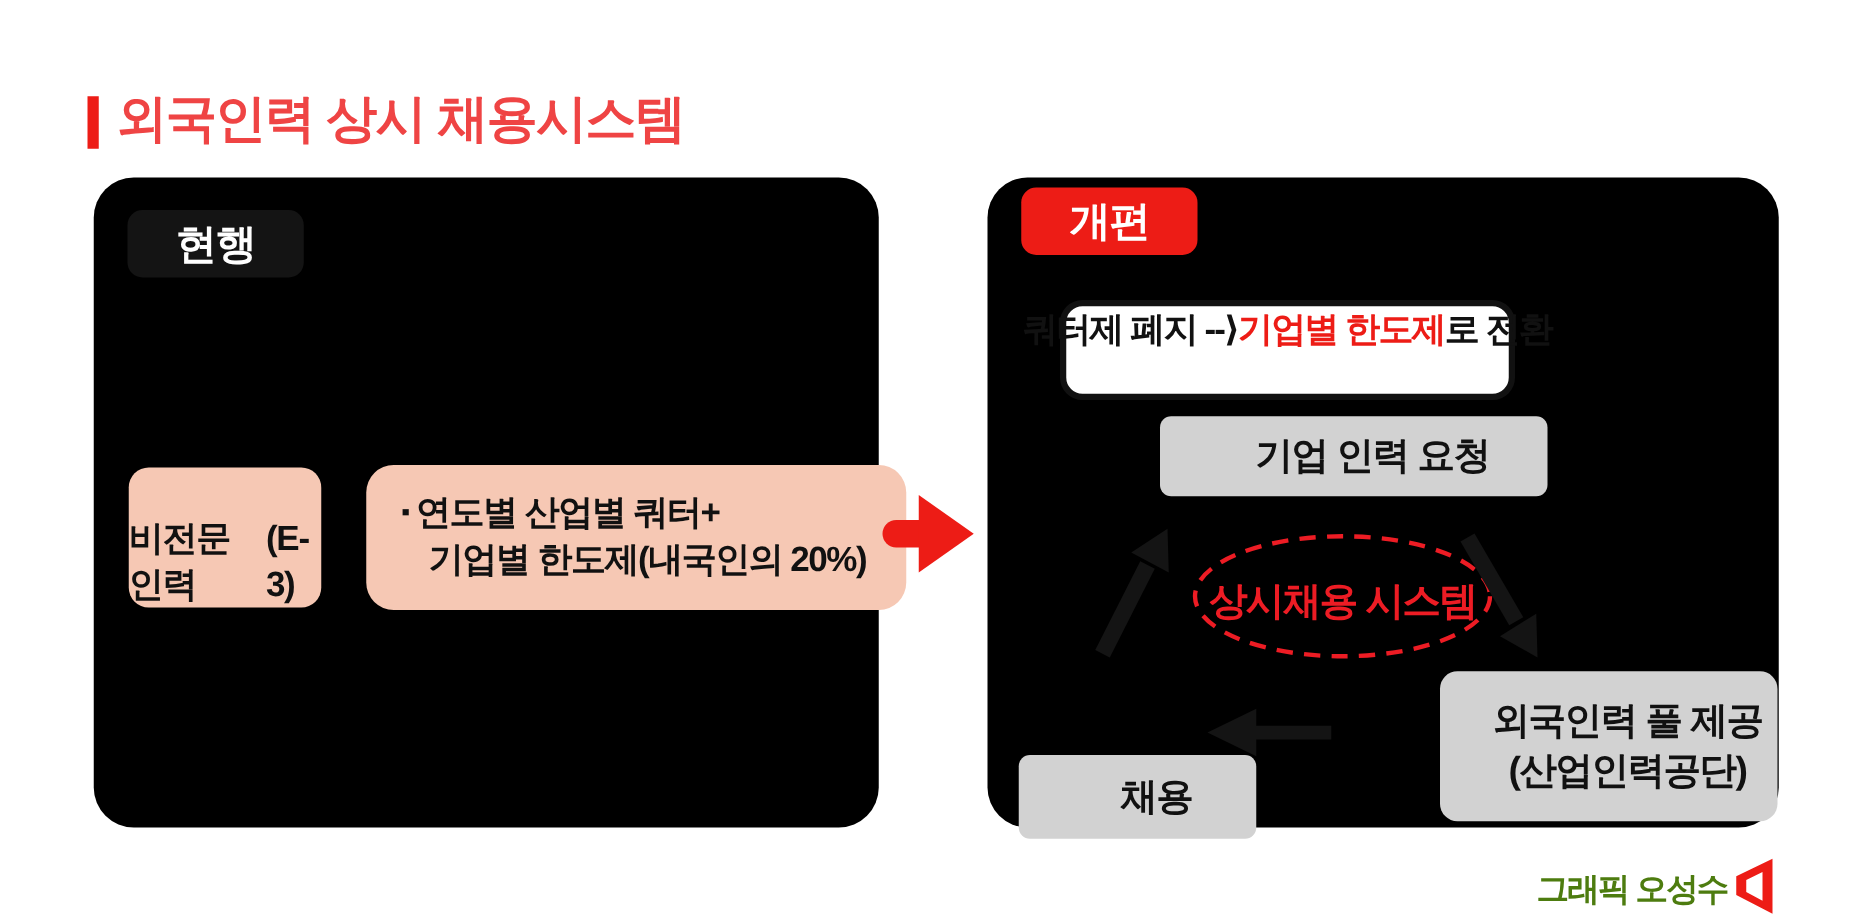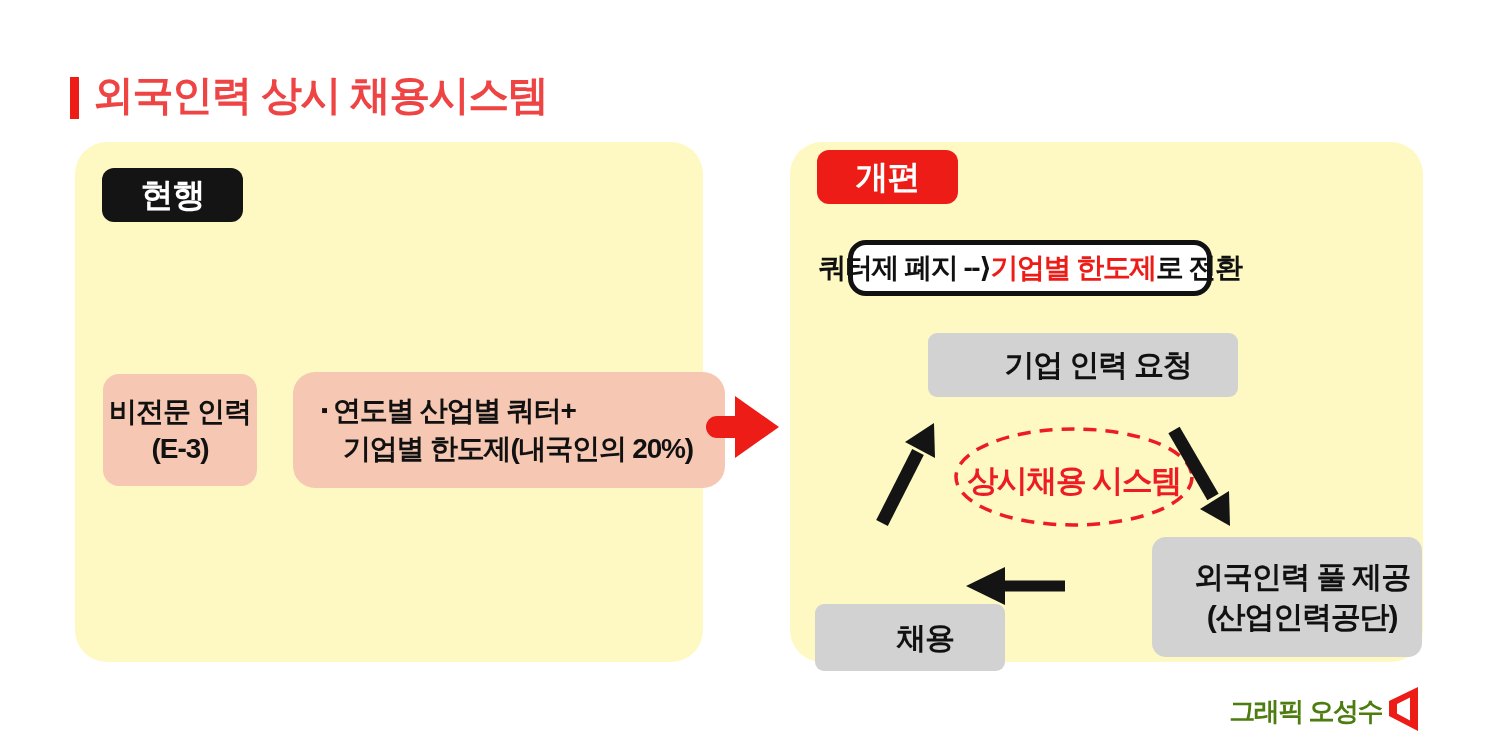--- a/index.html
+++ b/index.html
@@ -7,48 +7,48 @@
     position:relative;width:1488px;height:739px;background:#ffffff;overflow:hidden;
     font-family:"Liberation Sans","DejaVu Sans",sans-serif;color:#111;
   }
   
   .title-bar{position:absolute;left:70px;top:77px;width:9px;height:42px;background:#ed1c16;}
   .page-title{
     position:absolute;left:93px;top:68px;font-size:41px;font-weight:800;
     letter-spacing:-1.5px;color:#ef4444;white-space:nowrap;
   }
   
-  .panel{position:absolute;top:142px;height:520px;background:#fef9c3;border-radius:32px;}
+  .panel{position:absolute;top:142px;height:520px;background:#000000;border-radius:32px;}
   .panel.current{left:75px;width:628px;}
   .panel.reform{left:790px;width:633px;}
   
   .badge{
     position:absolute;height:54px;border-radius:12px;display:flex;align-items:center;
     justify-content:center;color:#fff;font-weight:800;font-size:33px;letter-spacing:-1px;
   }
   .badge.current{left:27px;top:26px;width:141px;background:#141414;}
   .badge.reform{left:27px;top:8px;width:141px;background:#ed1c16;}
   
   .pink-box{position:absolute;background:#f6c8b4;color:#111;}
   .visa-box{
     left:28px;top:232px;width:154px;height:112px;border-radius:16px;
-    display:flex;flex-direction:column;align-items:center;justify-content:center;
+    display:flex;flex-direction:row;align-items:flex-end;justify-content:center;
     font-size:28px;font-weight:700;letter-spacing:-1px;line-height:37px;
   }
   .quota-box{
     left:218px;top:230px;width:432px;height:116px;border-radius:22px;
     font-size:28px;font-weight:700;letter-spacing:-1.2px;line-height:38px;
     padding:19px 0 0 28px;box-sizing:border-box;
   }
   .quota-line2{padding-left:22px;}
   .bullet{font-size:20px;vertical-align:3px;margin-right:6px;}
   
   .transition-box{
-    position:absolute;left:58px;top:98px;width:364px;height:56px;background:#ffffff;
-    border:5px solid #111;border-radius:18px;display:flex;align-items:center;
+    position:absolute;left:58px;top:98px;width:364px;height:80px;background:#ffffff;
+    border:5px solid #111;border-radius:18px;display:flex;
     justify-content:center;font-size:28px;font-weight:700;letter-spacing:-1.5px;
     white-space:nowrap;box-sizing:border-box;
   }
   .transition-box .hl{color:#ed1c16;}
   
   .gray-node{
     position:absolute;background:#d2d2d2;color:#111;display:flex;flex-direction:column;
     align-items:center;justify-content:center;font-size:30px;font-weight:700;
     letter-spacing:-1.2px;line-height:40px;padding-left:30px;
   }

